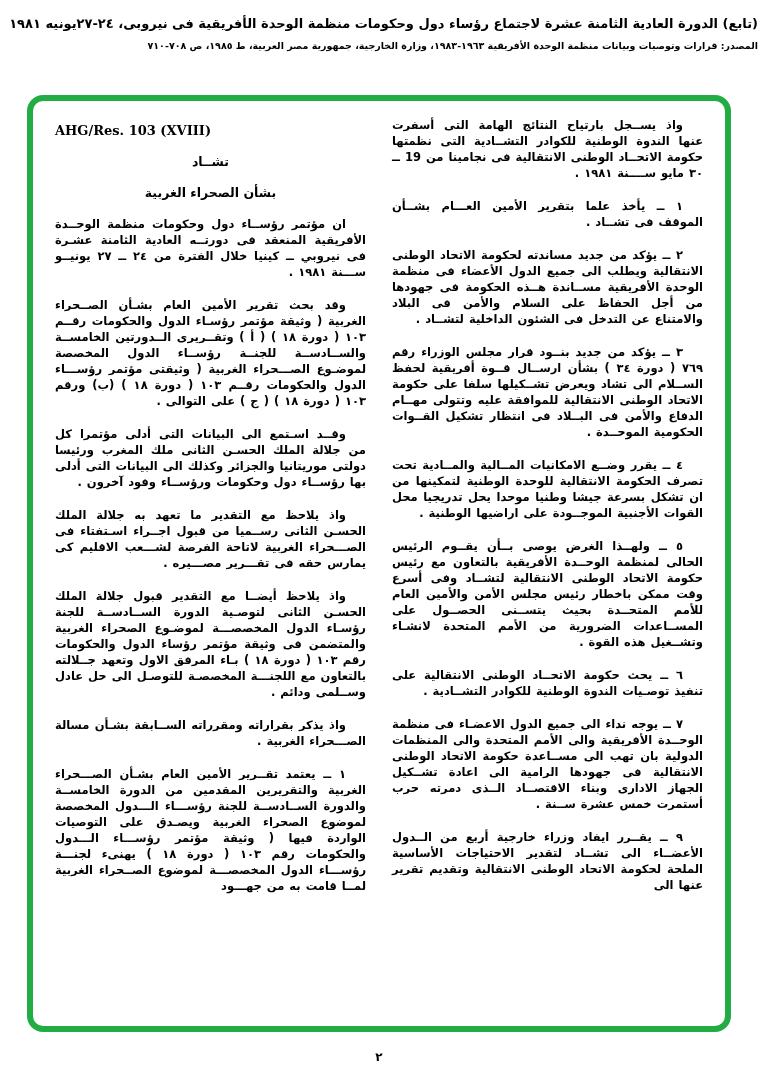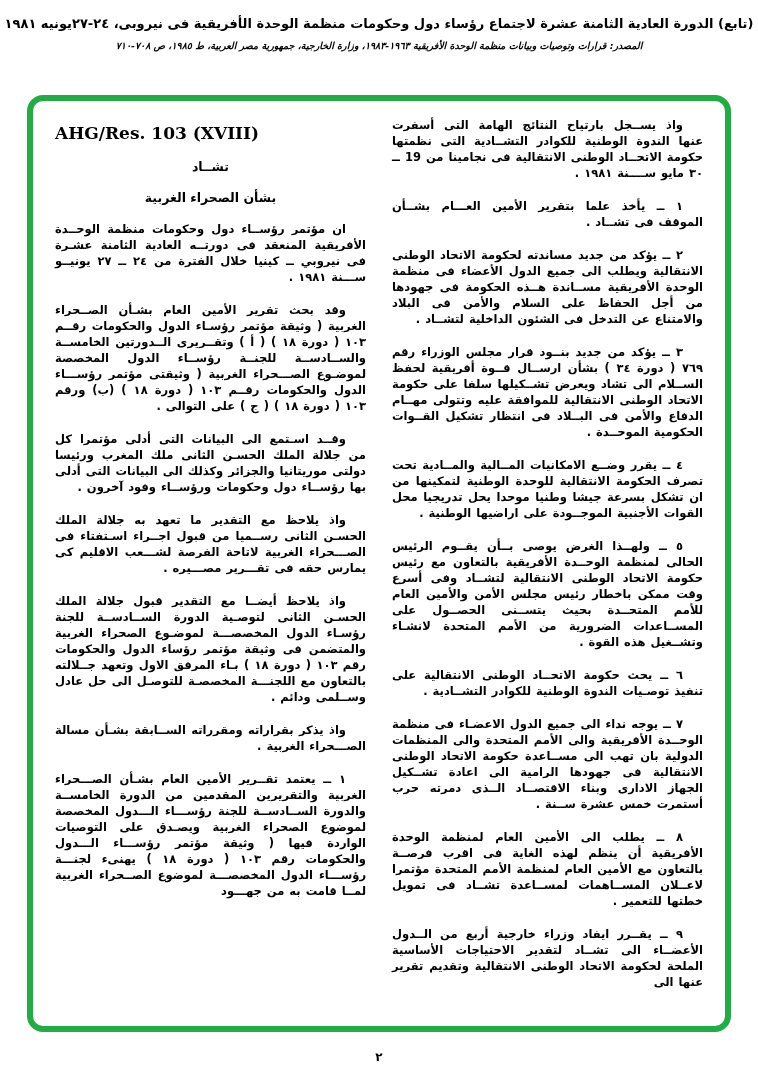--- a/index.html
+++ b/index.html
@@ -13,33 +13,32 @@
     width: 758px;
     height: 1078px;
     background: #ffffff;
     overflow: hidden;
   }
   .doc-header {
     position: absolute;
     top: 16px;
     left: 0;
     width: 100%;
-    text-align: center;
+    text-align: right;
     direction: rtl;
     color: #000000;
     font-weight: bold;
   }
   .doc-header .line1 {
     font-size: 13px;
     letter-spacing: 0.2px;
   }
   .doc-header .line2 {
     font-size: 9.5px;
     margin-top: 9px;
-    font-style: italic;
   }
   .content-frame {
     position: absolute;
     left: 27px;
     top: 95px;
     width: 704px;
     height: 937px;
     box-sizing: border-box;
     border: 6px solid #22ad44;
     border-radius: 16px;
@@ -64,21 +63,21 @@
     color: #000000;
     margin: 0 0 17px 0;
     word-spacing: 1px;
   }
   .para.indent { text-indent: 20px; }
   .ref-code {
     direction: ltr;
     text-align: left;
     font-family: "DejaVu Serif", serif;
     font-weight: bold;
-    font-size: 17px;
+    font-size: 13px;
     margin: 6px 0 16px 0;
     color: #000000;
   }
   .heading-center {
     direction: rtl;
     text-align: center;
     font-weight: bold;
     font-size: 12.5px;
     margin: 0 0 16px 0;
     color: #000000;
@@ -108,21 +107,20 @@
 
     <div class="col">
       <p class="para indent">واذ يســجل بارتياح النتائج الهامة التى أسفرت عنها الندوة الوطنية للكوادر التشــادية التى نظمتها حكومة الاتحــاد الوطنى الانتقالية فى نجامينا من 19 ــ ٣٠ مايو ســــنة ١٩٨١ .</p>
       <p class="para indent">١ ــ يأخذ علما بتقرير الأمين العـــام بشــأن الموقف فى تشــاد .</p>
       <p class="para indent">٢ ــ يؤكد من جديد مساندته لحكومة الاتحاد الوطنى الانتقالية ويطلب الى جميع الدول الأعضاء فى منظمة الوحدة الأفريقية مســاندة هــذه الحكومة فى جهودها من أجل الحفاظ على السلام والأمن فى البلاد والامتناع عن التدخل فى الشئون الداخلية لتشــاد .</p>
       <p class="para indent">٣ ــ يؤكد من جديد بنــود قرار مجلس الوزراء رقم ٧٦٩ ( دورة ٣٤ ) بشأن ارســال قــوة أفريقية لحفظ الســلام الى تشاد ويعرض تشــكيلها سلفا على حكومة الاتحاد الوطنى الانتقالية للموافقة عليه وتتولى مهــام الدفاع والأمن فى البــلاد فى انتظار تشكيل القــوات الحكومية الموحــدة .</p>
       <p class="para indent">٤ ــ يقرر وضــع الامكانيات المــالية والمــادية تحت تصرف الحكومة الانتقالية للوحدة الوطنية لتمكينها من ان تشكل بسرعة جيشا وطنيا موحدا يحل تدريجيا محل القوات الأجنبية الموجــودة على اراضيها الوطنية .</p>
       <p class="para indent">٥ ــ ولهــذا الغرض يوصى بــأن يقــوم الرئيس الحالى لمنظمة الوحــدة الأفريقية بالتعاون مع رئيس حكومة الاتحاد الوطنى الانتقالية لتشــاد وفى أسرع وقت ممكن باخطار رئيس مجلس الأمن والأمين العام للأمم المتحــدة بحيث يتســنى الحصــول على المســاعدات الضرورية من الأمم المتحدة لانشـاء وتشــغيل هذه القوة .</p>
       <p class="para indent">٦ ــ يحث حكومة الاتحــاد الوطنى الانتقالية على تنفيذ توصـيات الندوة الوطنية للكوادر التشــادية .</p>
       <p class="para indent">٧ ــ يوجه نداء الى جميع الدول الاعضـاء فى منظمة الوحــدة الأفريقية والى الأمم المتحدة والى المنظمات الدولية بان تهب الى مســاعدة حكومة الاتحاد الوطنى الانتقالية فى جهودها الرامية الى اعادة تشــكيل الجهاز الادارى وبناء الاقتصــاد الــذى دمرته حرب أستمرت خمس عشرة ســنة .</p>
-      <p class="para indent">٨ ــ يطلب الى الأمين العام لمنظمة الوحدة الأفريقية أن ينظم لهذه الغاية فى اقرب فرصــة بالتعاون مع الأمين العام لمنظمة الأمم المتحدة مؤتمرا لاعــلان المســاهمات لمســاعدة تشــاد فى تمويل خطتها للتعمير .</p>
       <p class="para indent">٩ ــ يقــرر ايفاد وزراء خارجية أربع من الــدول الأعضــاء الى تشــاد لتقدير الاحتياجات الأساسية الملحة لحكومة الاتحاد الوطنى الانتقالية وتقديم تقرير عنها الى</p>
     </div>
 
     <div class="col">
       <p class="ref-code">AHG/Res. 103 (XVIII)</p>
       <p class="heading-center">تشــاد</p>
       <p class="heading-center">بشأن الصحراء الغربية</p>
       <p class="para indent">ان مؤتمر رؤســاء دول وحكومات منظمة الوحــدة الأفريقية المنعقد فى دورتــه العادية الثامنة عشـرة فى نيروبي ــ كينيا خلال الفترة من ٢٤ ــ ٢٧ يونيــو ســـنة ١٩٨١ .</p>
       <p class="para indent">وقد بحث تقرير الأمين العام بشـأن الصــحراء الغربية ( وثيقة مؤتمر رؤسـاء الدول والحكومات رقــم ١٠٣ ( دورة ١٨ ) ( أ ) وتقــريرى الــدورتين الخامســة والســادســة للجنــة رؤســاء الدول المخصصة لموضـوع الصـــحراء الغربية ( وثيقتى مؤتمر رؤســـاء الدول والحكومات رقــم ١٠٣ ( دورة ١٨ ) (ب) ورقم ١٠٣ ( دورة ١٨ ) ( ج ) على التوالى .</p>
       <p class="para indent">وقــد اسـتمع الى البيانات التى أدلى مؤتمرا كل من جلالة الملك الحسـن الثانى ملك المغرب ورئيسا دولتى موريتانيا والجزائر وكذلك الى البيانات التى أدلى بها رؤســاء دول وحكومات ورؤســاء وفود آخرون .</p>

